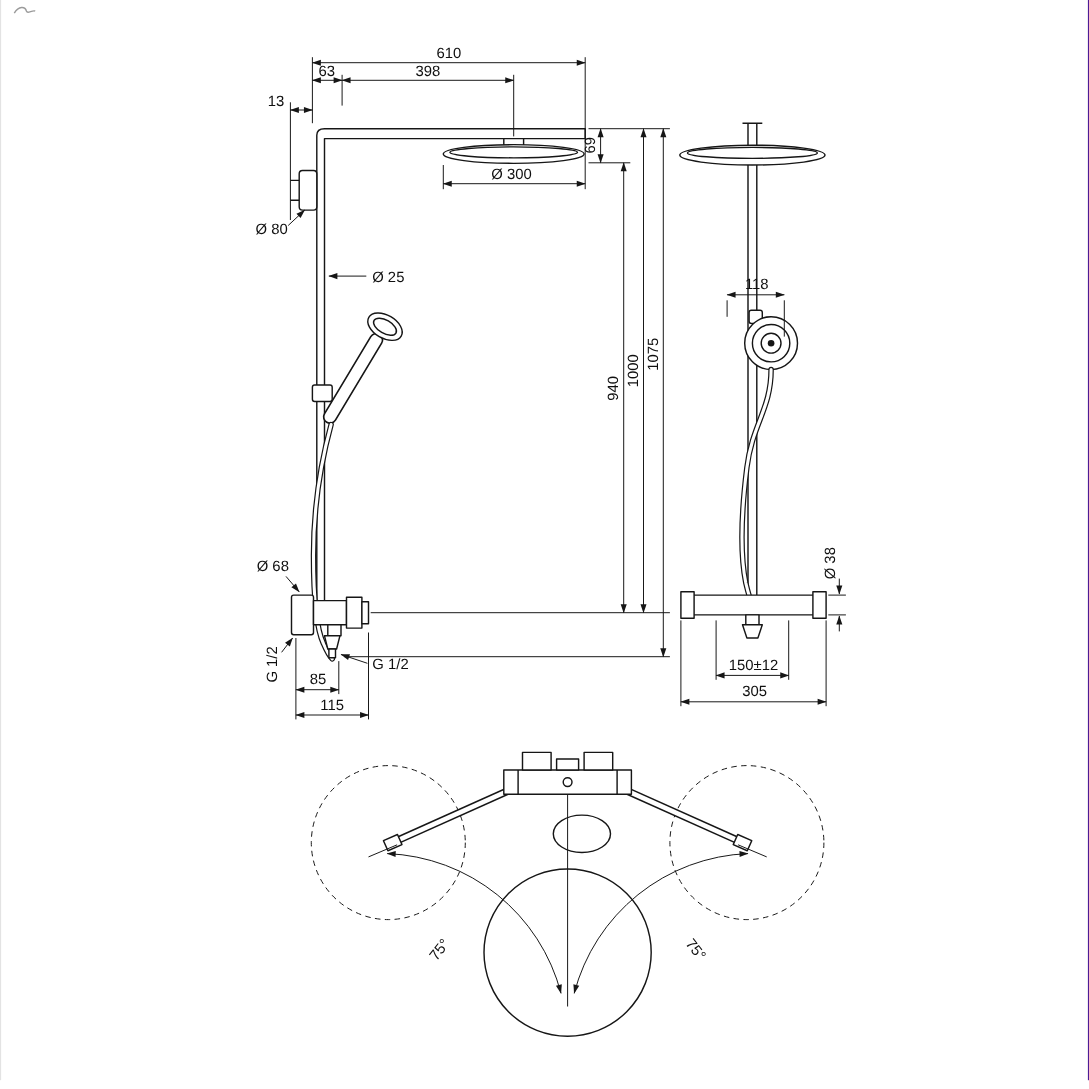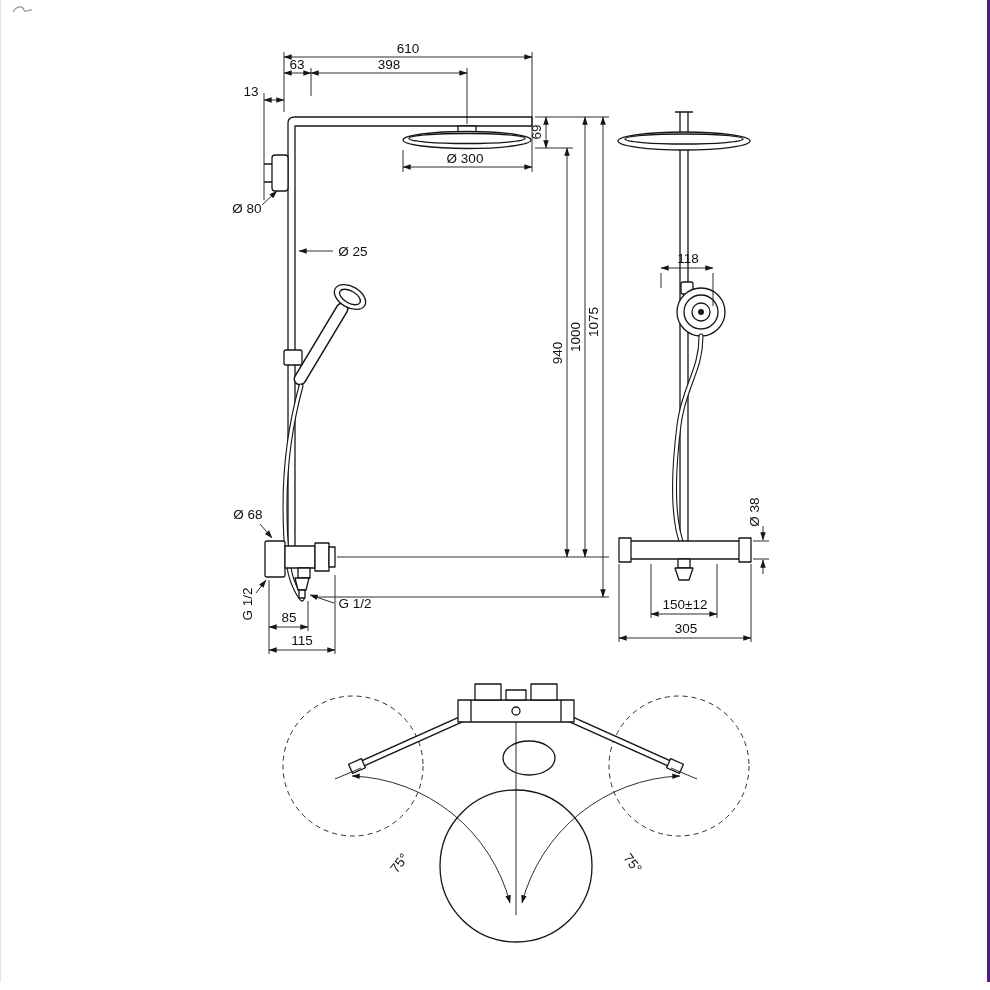--- a/index.html
+++ b/index.html
@@ -1,18 +1,18 @@
 <!DOCTYPE html>
 <html><head>
 <meta charset="utf-8">
 <style>
   *{margin:0;padding:0;box-sizing:border-box}
   html,body{background:#fff}
   body{width:990px;height:990px;font-family:"Liberation Sans",sans-serif}
-  .frame{width:990px;height:982px;border-left:1px solid #e3e3e3;border-right:3px solid #4c1d95;background:#fff}
+  .frame{width:990px;height:982px;border-left:1px solid #e3e3e3;border-right:1px solid #4c1d95;background:#fff}
   svg{display:block}
   .ln{fill:none;stroke:#161616;stroke-width:1.3;stroke-linejoin:round}
   .fw{fill:#fff;stroke:#161616;stroke-width:1.3;stroke-linejoin:round}
   .dim{fill:none;stroke:#161616;stroke-width:0.9}
   .dash{stroke-dasharray:5 4}
   .hO{fill:none;stroke:#161616;stroke-width:5;stroke-linecap:round}
   .hI{fill:none;stroke:#fff;stroke-width:2.8;stroke-linecap:round}
   .gO{fill:none;stroke:#161616;stroke-width:13;stroke-linecap:round}
   .gI{fill:none;stroke:#fff;stroke-width:10;stroke-linecap:round}
   .aO{fill:none;stroke:#161616;stroke-width:7}

